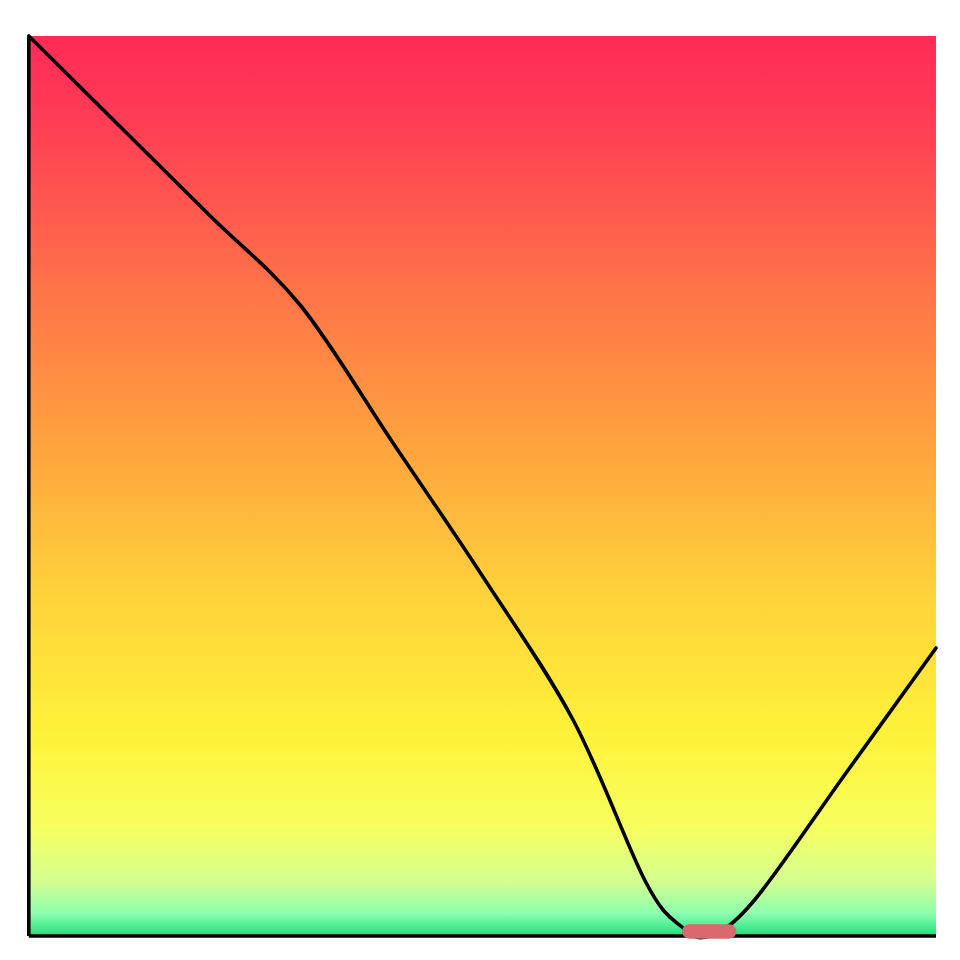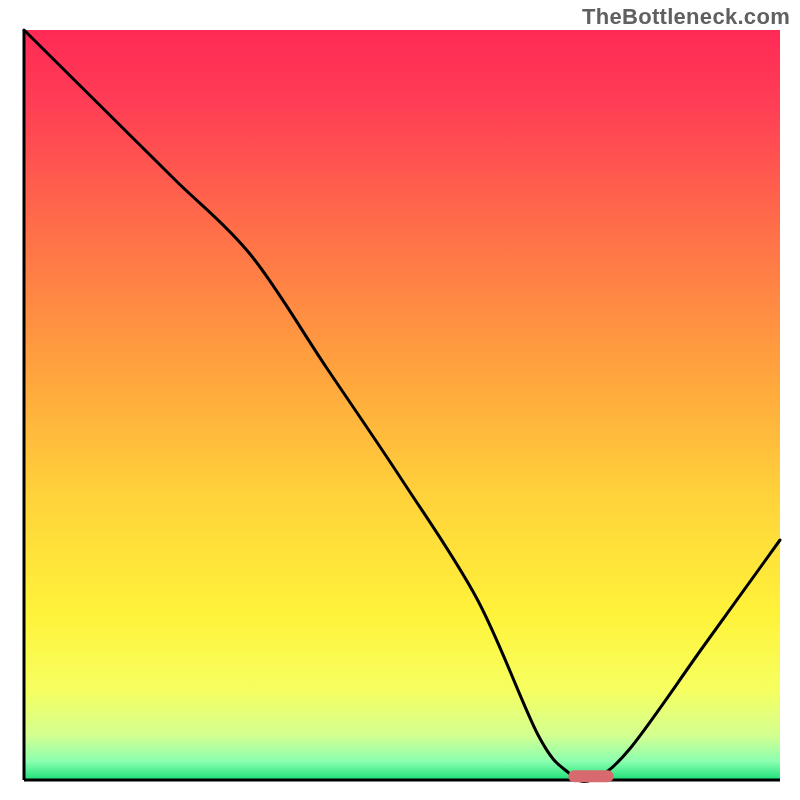--- a/index.html
+++ b/index.html
@@ -48,14 +48,13 @@
           <stop offset="97.5%" stop-color="#8cffb0"></stop>
           <stop offset="100%" stop-color="#1be07a"></stop>
         </linearGradient>
       </defs>
       <rect x="24" y="30" width="756" height="750" fill="url(#bg-grad)"></rect>
       <line x1="24" y1="30" x2="24" y2="780" stroke="#000000" stroke-width="3"></line>
       <line x1="24" y1="780" x2="780" y2="780" stroke="#000000" stroke-width="3"></line>
       <path d="M 24 30 C 36.6 42.5, 74.4 79.99999999999999, 99.60000000000001 104.99999999999999 C 124.80000000000001 129.99999999999997, 150.00000000000003 154.99999999999997, 175.20000000000002 179.99999999999997 C 200.4 204.99999999999997, 225.59999999999997 223.75000000000003, 250.79999999999998 255.00000000000003 C 276 286.25, 301.20000000000005 329.99999999999994, 326.40000000000003 367.49999999999994 C 351.6 404.99999999999994, 376.8 441.25, 402 480 C 427.2 518.75, 454.91999999999996 557.5, 477.59999999999997 600 C 500.28 642.5, 522.96 706.25, 538.08 735 C 553.2 763.75, 559.5 765, 568.3199999999999 772.5 C 577.1399999999999 780, 580.92 783.75, 591 780 C 601.08 776.25, 609.9000000000001 772.5, 628.8000000000001 750 C 647.7 727.5, 679.2 680, 704.4 645 C 729.5999999999999 610, 767.4 557.5, 780 540" fill="none" stroke="#000000" stroke-width="3" stroke-linecap="round"></path>
       <rect x="568.3199999999999" y="770.25" width="45.36000000000013" height="12" rx="6" fill="#d86a6f"></rect>
     </svg>
-  <div class="watermark">TheBottleneck.com</div>
 </div>
 
 </body></html>

